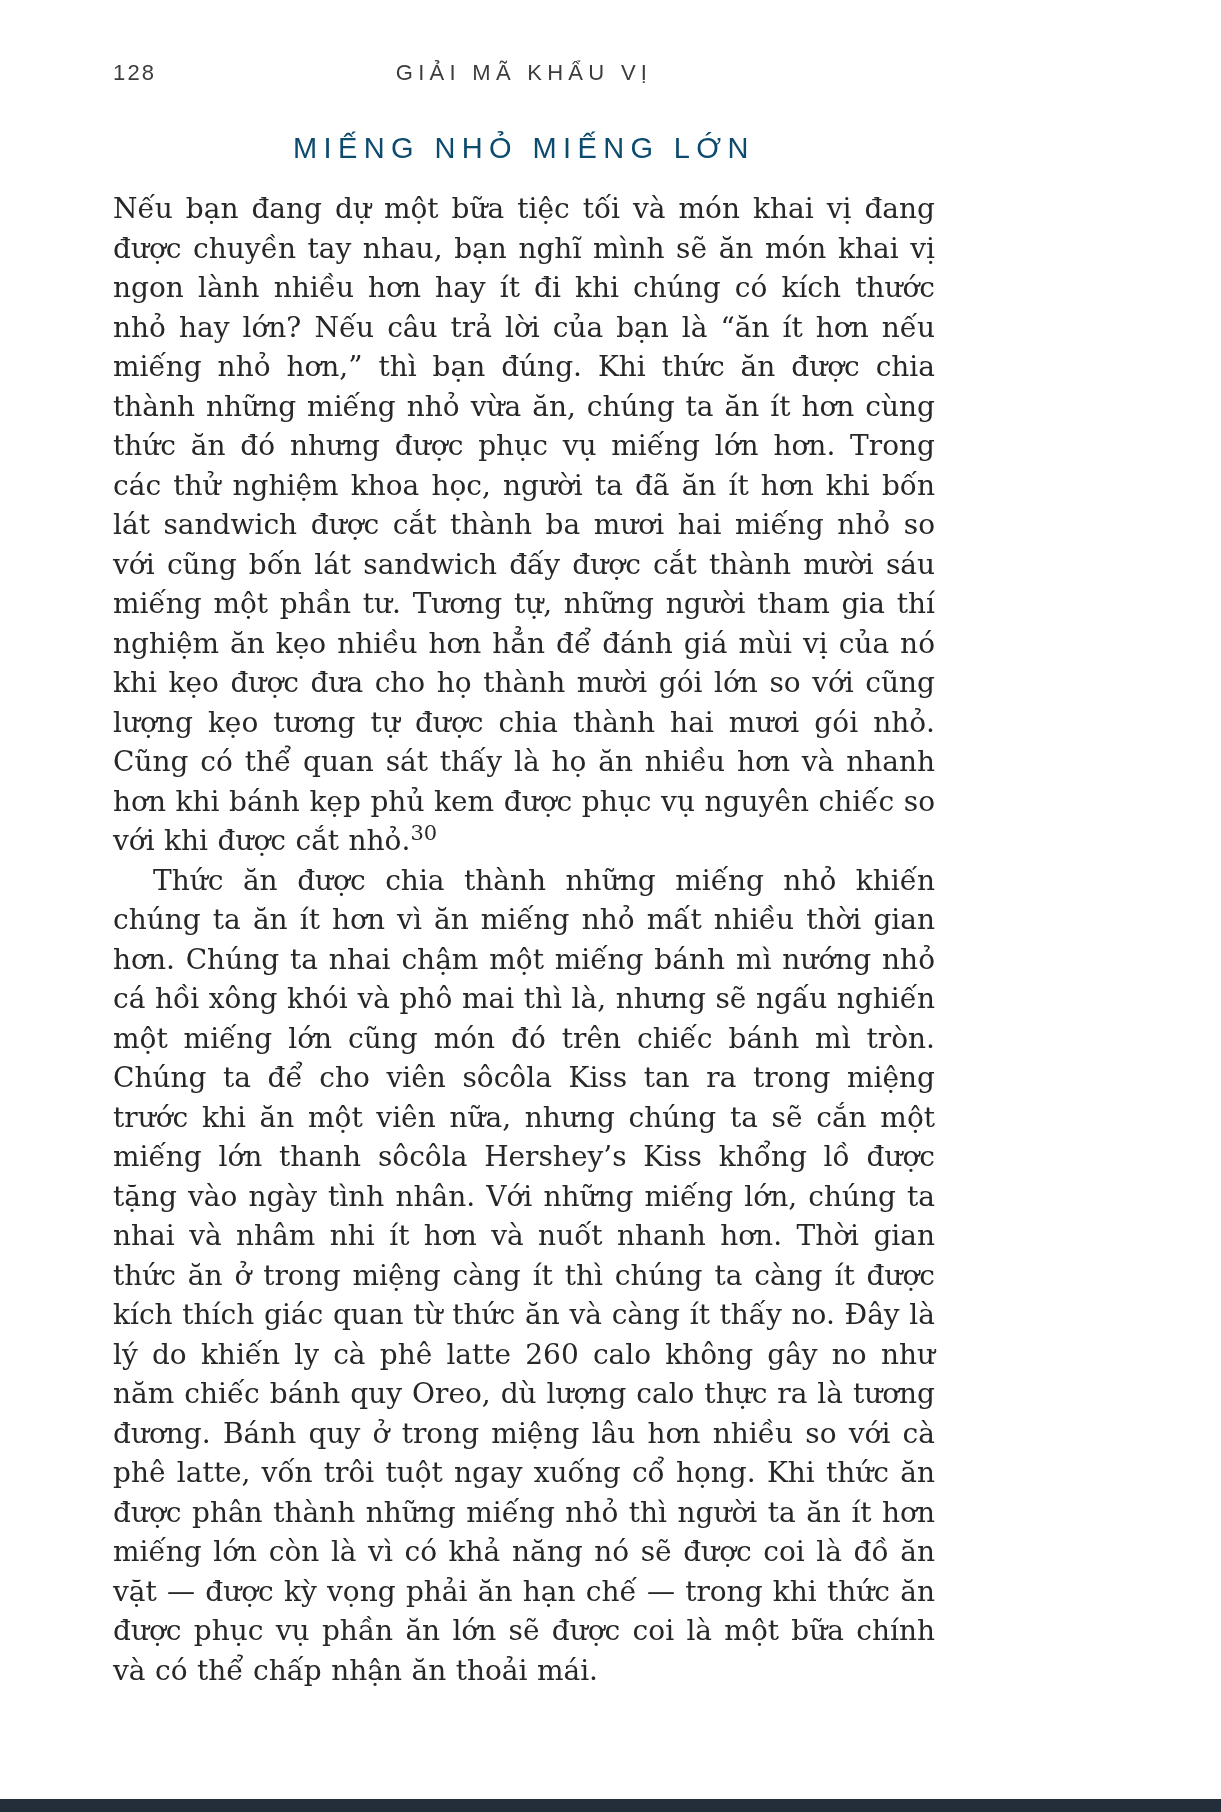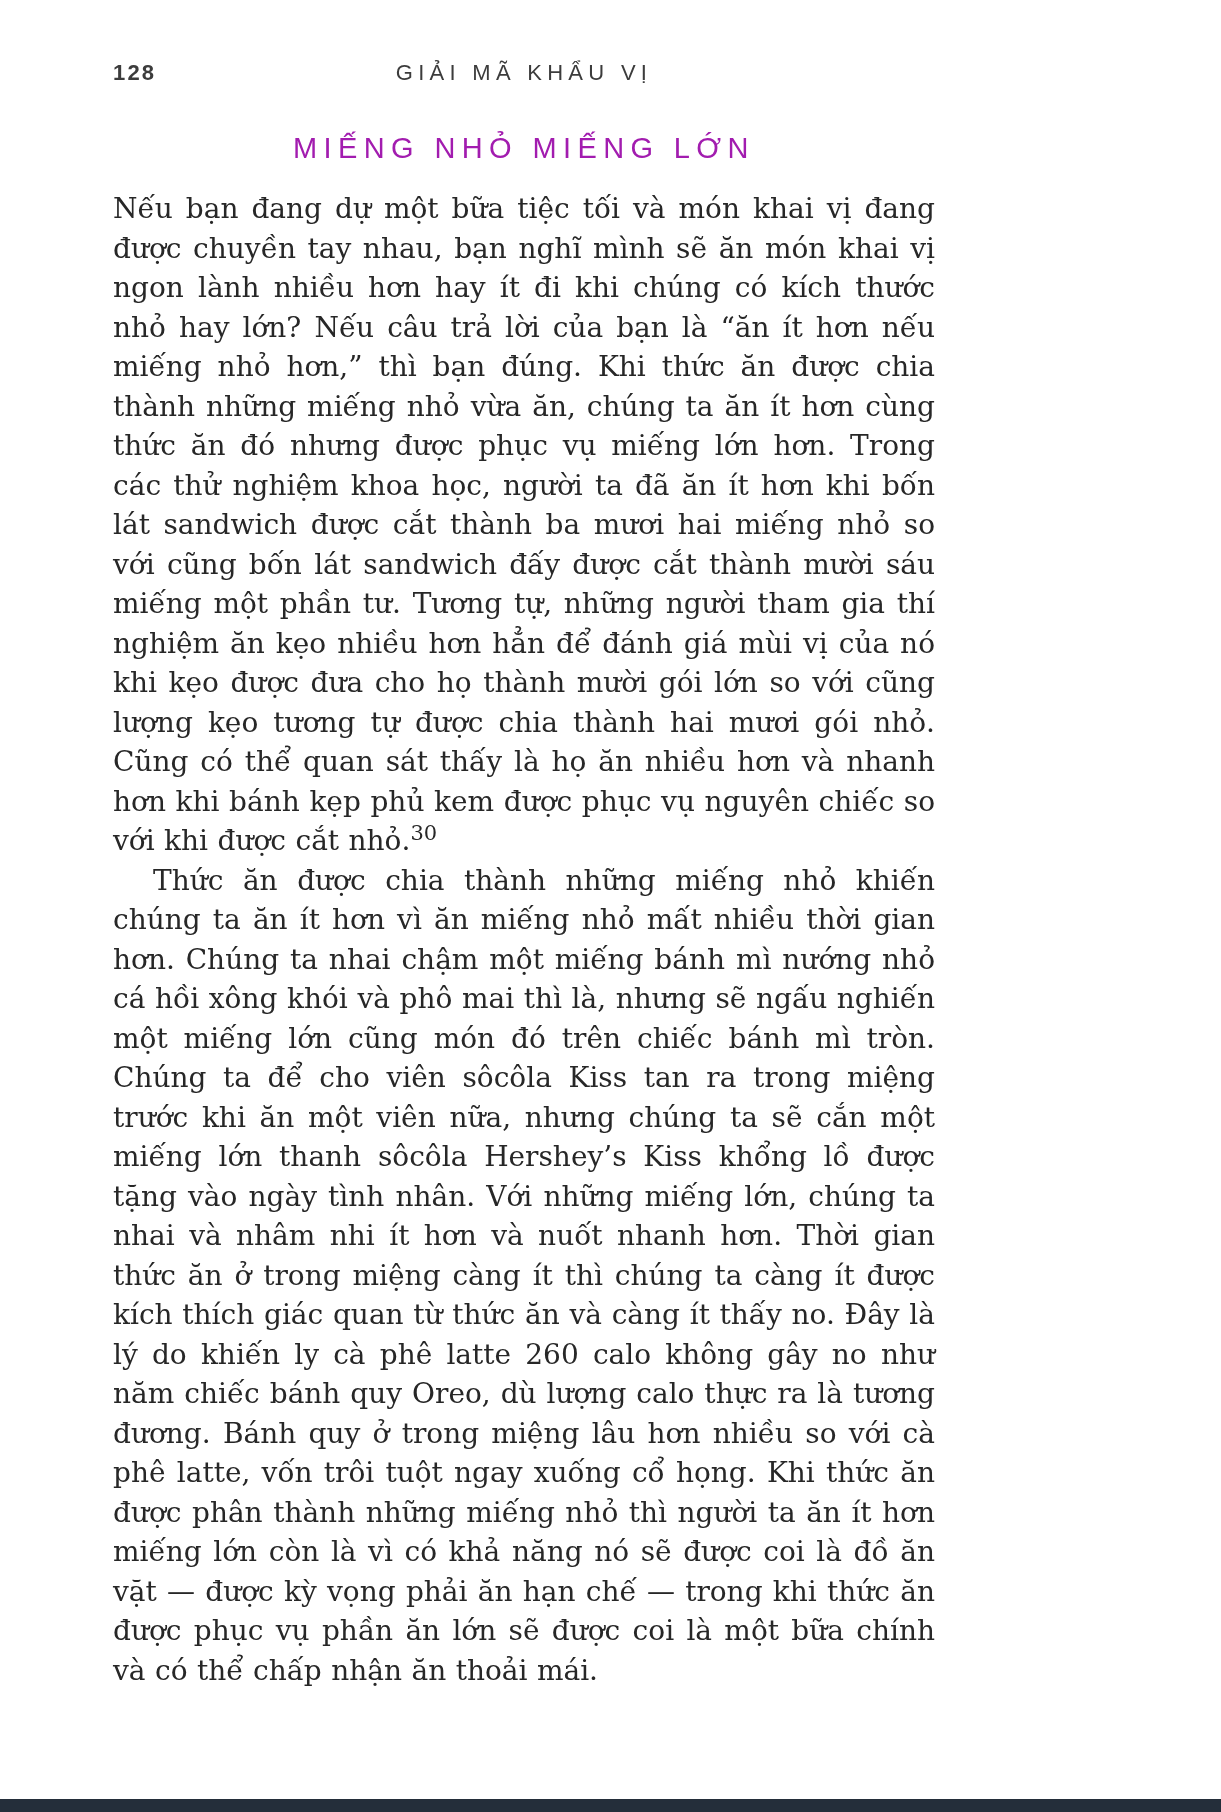--- a/index.html
+++ b/index.html
@@ -24,39 +24,38 @@
       font-family: "Liberation Sans", sans-serif;
       font-size: 22px;
       letter-spacing: 0.24em;
       color: #3c3c3c;
     }
     .page-number {
       position: absolute;
       left: 0;
       top: 0;
       letter-spacing: 0.1em;
-      font-weight: bold;
     }
     .running-header {
       display: block;
       text-align: center;
     }
     .content {
       position: absolute;
       left: 113px;
       width: 822px;
       top: 132px;
     }
     .section-title {
       font-family: "Liberation Sans", sans-serif;
       font-weight: 400;
       font-size: 29px;
       letter-spacing: 0.22em;
       text-align: center;
-      color: #a21caf;
+      color: #0c4a6e;
       margin: 0 0 24px 0;
     }
     .para {
       font-size: 28px;
       line-height: 39.5px;
       text-align: justify;
       margin: 0;
       word-spacing: 0.02em;
     }
     .para.indent {

